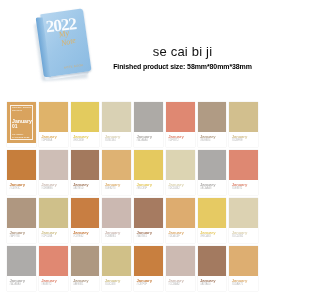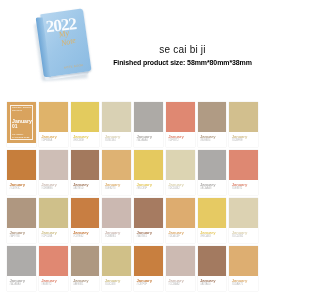--- a/index.html
+++ b/index.html
@@ -116,21 +116,21 @@
   }
 
   .hero-text {
     position: absolute;
     left: 100px;
     top: 44px;
     width: 165px;
     text-align: center;
   }
   .hero-title {
-    font-size: 10px;
+    font-size: 13px;
     color: #111;
     letter-spacing: .2px;
     margin-bottom: 4px;
   }
   .hero-sub {
     font-size: 7px;
     font-weight: bold;
     color: #000;
     letter-spacing: -.1px;
   }

